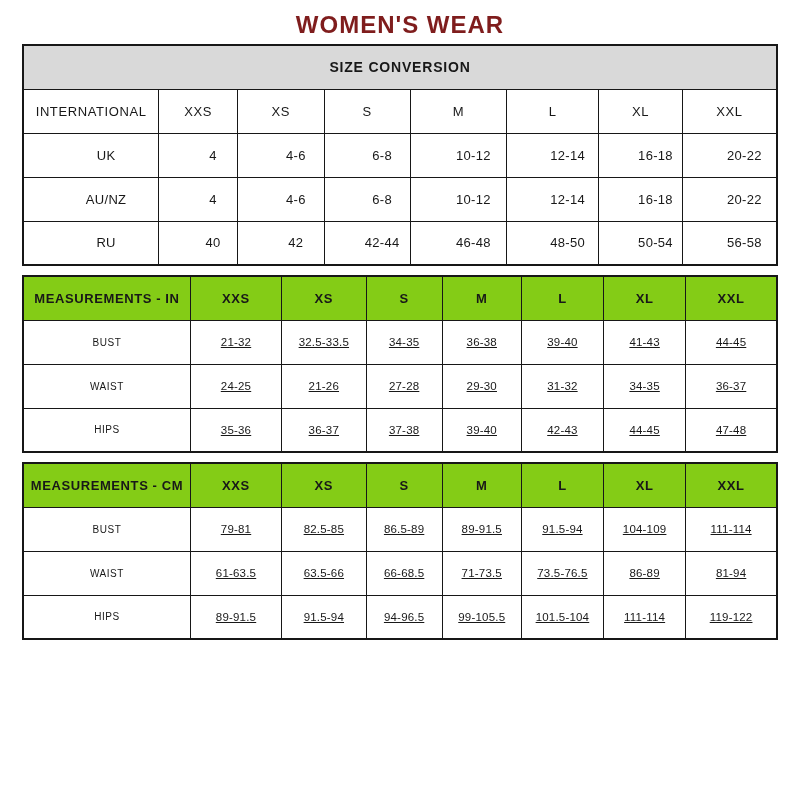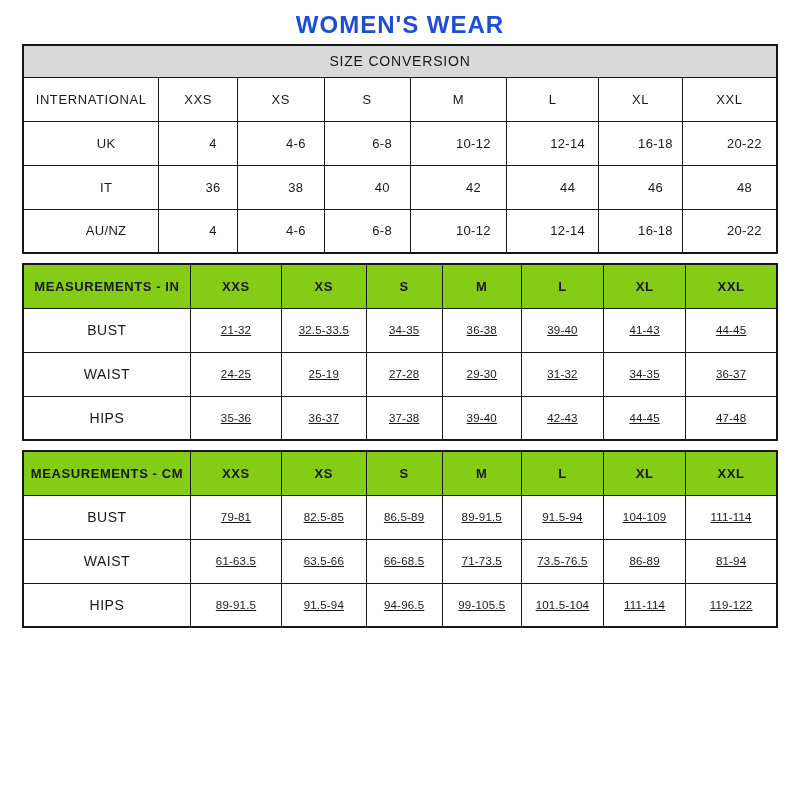--- a/index.html
+++ b/index.html
@@ -11,52 +11,52 @@
     color: #181818;
     overflow: hidden;
   }
   .page { width: 800px; height: 800px; }
   .title {
     margin: 11px 0 5px;
     text-align: center;
     font-size: 24px;
     font-weight: bold;
     letter-spacing: 1px;
-    color: #1d4ed8;
+    color: #7f1d1d;
   }
   table.tbl {
     width: 756px;
     margin: 0 auto;
     border-collapse: collapse;
     table-layout: fixed;
     border: 2.5px solid #171717;
   }
   table.tbl.gap { margin-top: 9px; }
   .tbl th, .tbl td {
     border: 1.7px solid #171717;
     text-align: center;
     vertical-align: middle;
     padding: 0 2px;
     overflow: hidden;
     white-space: nowrap;
   }
   .banner-cell {
-    height: 32px;
+    height: 44px;
     background: #d9d9d9;
     font-size: 14px;
-    font-weight: normal;
+    font-weight: bold;
     letter-spacing: 0.8px;
   }
   .tbl .head-row th { height: 44px; font-size: 13px; letter-spacing: 0.6px; text-align: center; }
   .tbl .head-row.plain th { font-weight: 500; }
   .tbl .head-row.gray th { font-weight: bold; background: #84cc16; }
   .tbl .data-row td { height: 44px; }
   .tbl-conversion .data-row td { font-size: 13px; letter-spacing: 0.3px; padding-left: 32px; }
   .tbl-meas .data-row td.value-cell { font-size: 11.5px; letter-spacing: 0.2px; text-decoration: underline; }
-  .tbl-meas .data-row td.label-cell { font-size: 14px; letter-spacing: 0.5px; }
+  .tbl-meas .data-row td.label-cell { font-size: 10px; letter-spacing: 0.5px; }
 </style>
 </head>
 <body>
 
 <div class="page">
 
   <h1 class="title">WOMEN'S WEAR</h1>
 
   <table class="tbl tbl-conversion">
     <colgroup>
@@ -89,38 +89,38 @@
           <td class="label-cell">UK</td>
           <td class="value-cell">4</td>
           <td class="value-cell">4-6</td>
           <td class="value-cell">6-8</td>
           <td class="value-cell">10-12</td>
           <td class="value-cell">12-14</td>
           <td class="value-cell">16-18</td>
           <td class="value-cell">20-22</td>
         </tr>
         <tr class="data-row">
-          <td class="label-cell">IT</td>
-          <td class="value-cell">36</td>
-          <td class="value-cell">38</td>
-          <td class="value-cell">40</td>
-          <td class="value-cell">42</td>
-          <td class="value-cell">44</td>
-          <td class="value-cell">46</td>
-          <td class="value-cell">48</td>
-        </tr>
-        <tr class="data-row">
           <td class="label-cell">AU/NZ</td>
           <td class="value-cell">4</td>
           <td class="value-cell">4-6</td>
           <td class="value-cell">6-8</td>
           <td class="value-cell">10-12</td>
           <td class="value-cell">12-14</td>
           <td class="value-cell">16-18</td>
           <td class="value-cell">20-22</td>
+        </tr>
+        <tr class="data-row">
+          <td class="label-cell">RU</td>
+          <td class="value-cell">40</td>
+          <td class="value-cell">42</td>
+          <td class="value-cell">42-44</td>
+          <td class="value-cell">46-48</td>
+          <td class="value-cell">48-50</td>
+          <td class="value-cell">50-54</td>
+          <td class="value-cell">56-58</td>
         </tr>
       </tbody>
   </table>
 
   <table class="tbl tbl-meas gap">
     <colgroup>
       <col style="width:22.2%">
         <col style="width:12.1%">
         <col style="width:11.2%">
         <col style="width:10.1%">
@@ -146,21 +146,21 @@
           <td class="value-cell">32.5-33.5</td>
           <td class="value-cell">34-35</td>
           <td class="value-cell">36-38</td>
           <td class="value-cell">39-40</td>
           <td class="value-cell">41-43</td>
           <td class="value-cell">44-45</td>
         </tr>
         <tr class="data-row">
           <td class="label-cell">WAIST</td>
           <td class="value-cell">24-25</td>
-          <td class="value-cell">25-19</td>
+          <td class="value-cell">21-26</td>
           <td class="value-cell">27-28</td>
           <td class="value-cell">29-30</td>
           <td class="value-cell">31-32</td>
           <td class="value-cell">34-35</td>
           <td class="value-cell">36-37</td>
         </tr>
         <tr class="data-row">
           <td class="label-cell">HIPS</td>
           <td class="value-cell">35-36</td>
           <td class="value-cell">36-37</td>

